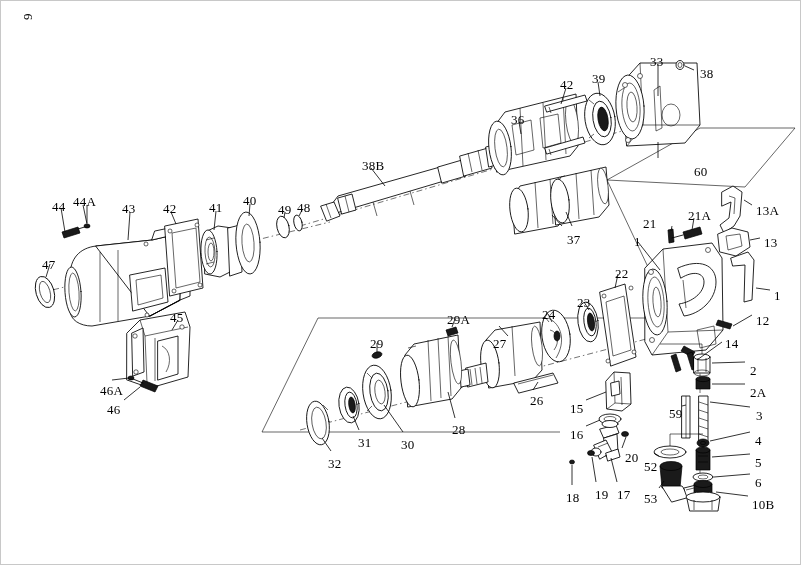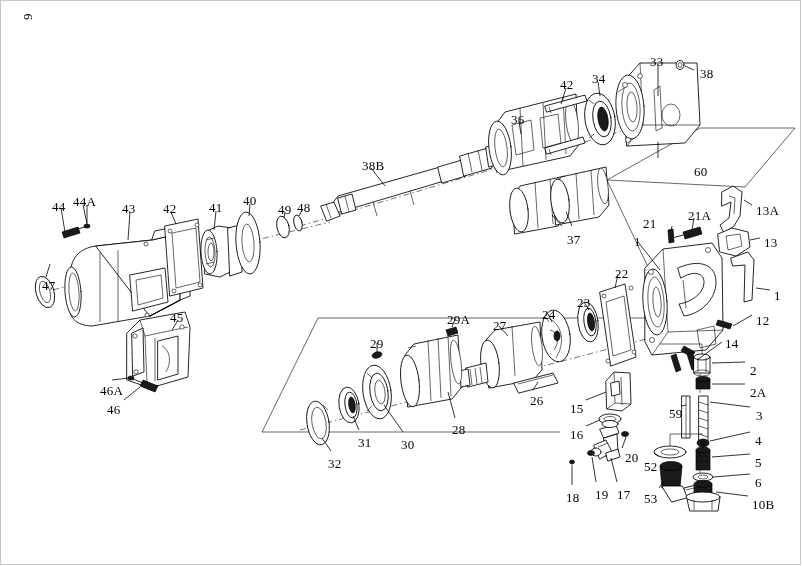--- a/index.html
+++ b/index.html
@@ -538,44 +538,44 @@
 
   <div>
     <span class="callout" style="left:52px;  top:200px;">44</span>
     <span class="callout" style="left:73px;  top:195px;">44A</span>
     <span class="callout" style="left:122px; top:202px;">43</span>
     <span class="callout" style="left:163px; top:202px;">42</span>
     <span class="callout" style="left:209px; top:201px;">41</span>
     <span class="callout" style="left:243px; top:194px;">40</span>
     <span class="callout" style="left:278px; top:203px;">49</span>
     <span class="callout" style="left:297px; top:201px;">48</span>
-    <span class="callout" style="left:42px;  top:258px;margin-top:21px;">47</span>
+    <span class="callout" style="left:42px;  top:258px;">47</span>
     <span class="callout" style="left:170px; top:311px;">45</span>
     <span class="callout" style="left:88px;  top:384px;margin-left:12px;">46A</span>
     <span class="callout" style="left:107px; top:403px;">46</span>
     <span class="callout" style="left:362px; top:159px;">38B</span>
     <span class="callout" style="left:511px; top:113px;">36</span>
     <span class="callout" style="left:560px; top:78px;">42</span>
-    <span class="callout" style="left:592px; top:72px;">34</span>
+    <span class="callout" style="left:592px; top:72px;">39</span>
     <span class="callout" style="left:650px; top:55px;">33</span>
     <span class="callout" style="left:700px; top:67px;">38</span>
     <span class="callout" style="left:655px; top:165px;margin-left:39px;">60</span>
     <span class="callout" style="left:567px; top:233px;">37</span>
     <span class="callout" style="left:643px; top:217px;">21</span>
     <span class="callout" style="left:688px; top:209px;">21A</span>
     <span class="callout" style="left:756px; top:204px;">13A</span>
     <span class="callout" style="left:764px; top:236px;">13</span>
     <span class="callout" style="left:774px; top:289px;">1</span>
     <span class="callout" style="left:634px; top:235px;">1</span>
     <span class="callout" style="left:756px; top:314px;">12</span>
     <span class="callout" style="left:725px; top:337px;font-family:Liberation Serif, serif;">14</span>
     <span class="callout" style="left:615px; top:267px;">22</span>
     <span class="callout" style="left:577px; top:296px;">23</span>
     <span class="callout" style="left:542px; top:308px;">24</span>
-    <span class="callout" style="left:493px; top:319px;">27</span>
+    <span class="callout" style="left:493px; top:337px;">27</span>
     <span class="callout" style="left:447px; top:313px;">29A</span>
     <span class="callout" style="left:370px; top:337px;">29</span>
     <span class="callout" style="left:530px; top:394px;">26</span>
     <span class="callout" style="left:452px; top:423px;">28</span>
     <span class="callout" style="left:401px; top:438px;">30</span>
     <span class="callout" style="left:358px; top:436px;">31</span>
     <span class="callout" style="left:328px; top:457px;">32</span>
     <span class="callout" style="left:750px; top:364px;">2</span>
     <span class="callout" style="left:750px; top:386px;">2A</span>
     <span class="callout" style="left:669px; top:407px;text-align:right;">59</span>

